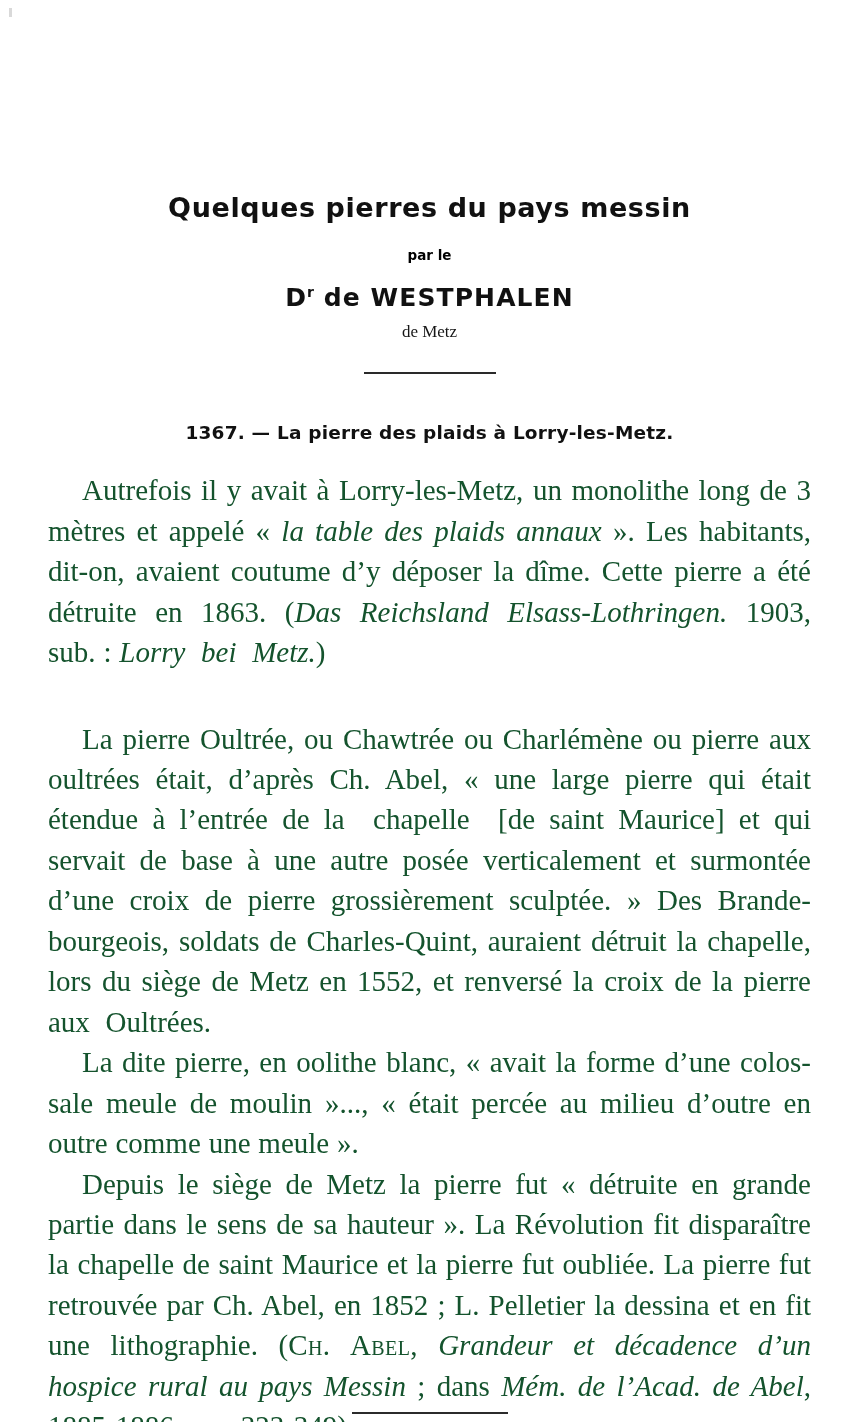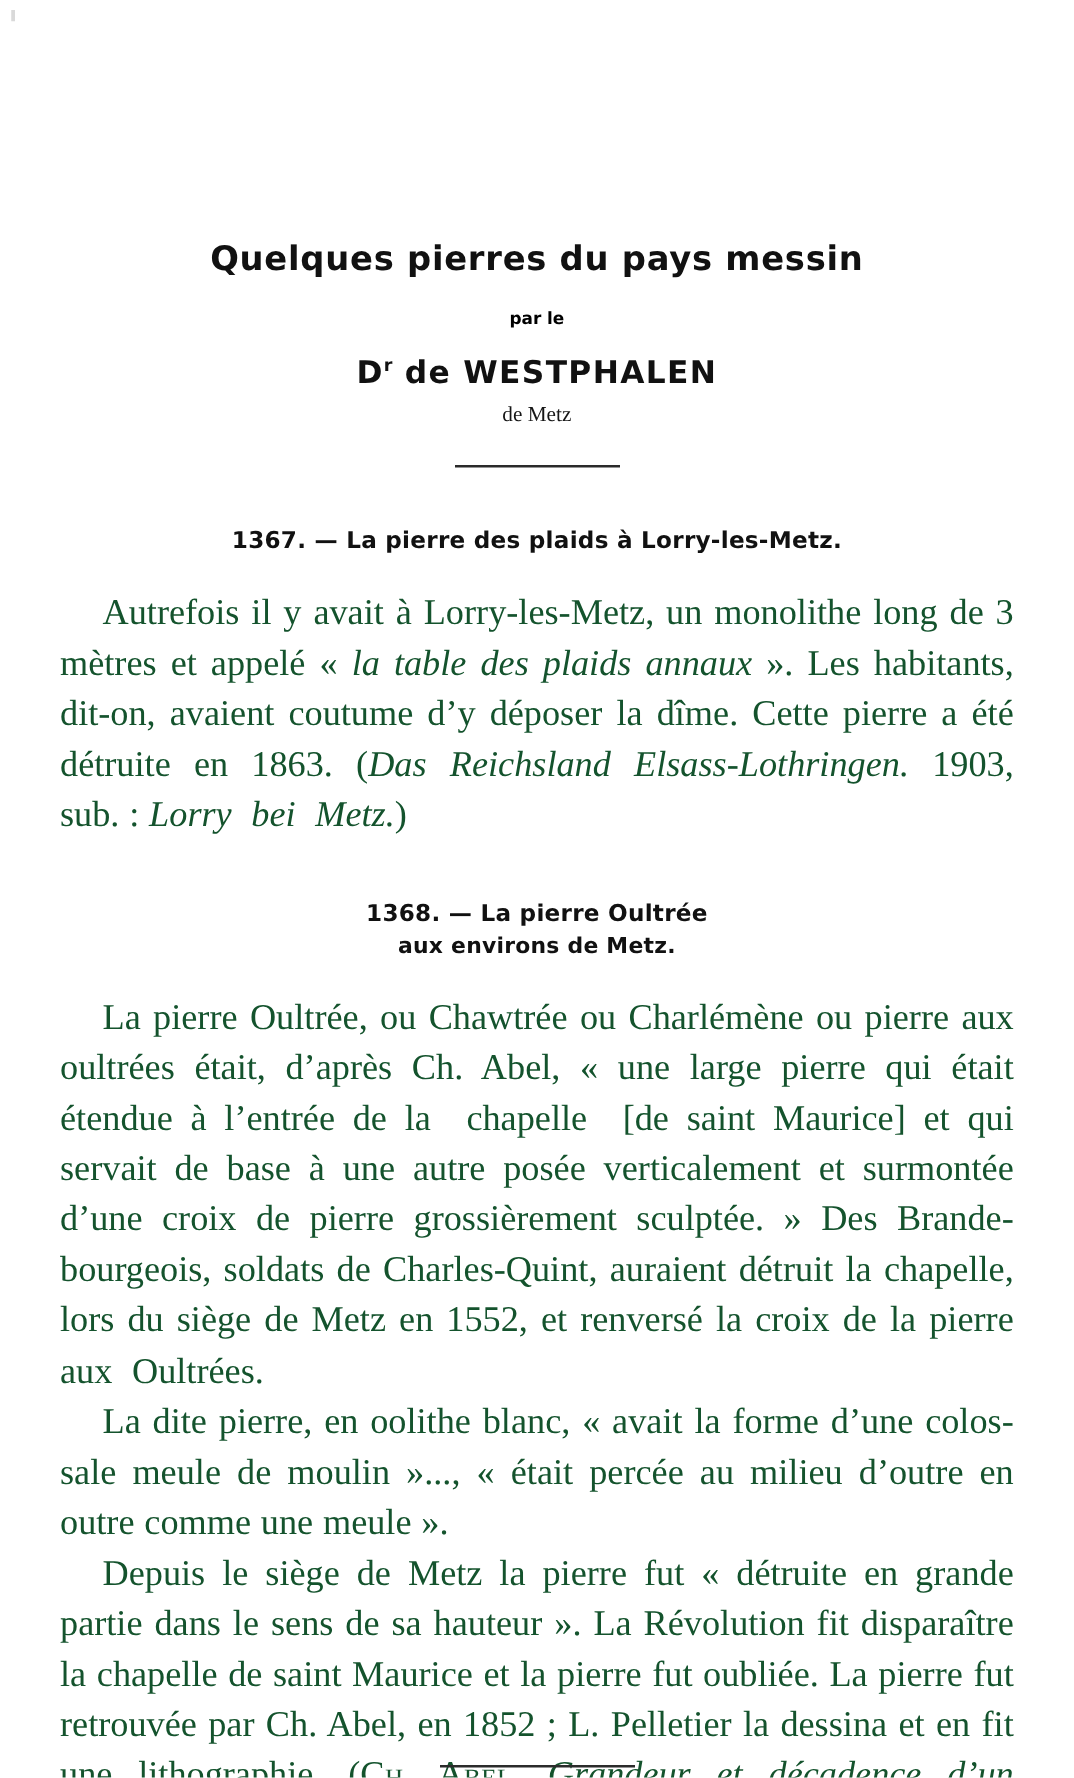--- a/index.html
+++ b/index.html
@@ -157,24 +157,20 @@
     <p class="body first">
       Autrefois il y avait à Lorry-les-Metz, un monolithe long de
       3 mètres et appelé «&nbsp;<span class="it">la table des plaids annaux</span>&nbsp;». Les habitants,
       dit-on, avaient coutume d’y déposer la dîme. Cette pierre a été
       détruite en 1863. (<span class="it">Das Reichsland Elsass-Lothringen.</span> 1903, sub.&nbsp;:
       <span class="it">Lorry&nbsp; bei&nbsp; Metz.</span>)
     </p>
   </div>
 
   <div class="entry">
-    <div class="entry-head entry-head-2">
-      <span>1368. — La pierre Oultrée</span>
-      <span class="line2">aux environs de Metz.</span>
-    </div>
 
     <p class="body first">
       La pierre Oultrée, ou Chawtrée ou Charlémène ou pierre aux
       oultrées était, d’après Ch. Abel, « une large pierre qui était
       étendue à l’entrée de la&nbsp; chapelle&nbsp; [de saint Maurice] et qui
       servait de base à une autre posée verticalement et surmontée
       d’une croix de pierre grossièrement sculptée. » Des Brande-
       bourgeois, soldats de Charles-Quint, auraient détruit la chapelle,
       lors du siège de Metz en 1552, et renversé la croix de la pierre
       aux&nbsp; Oultrées.

